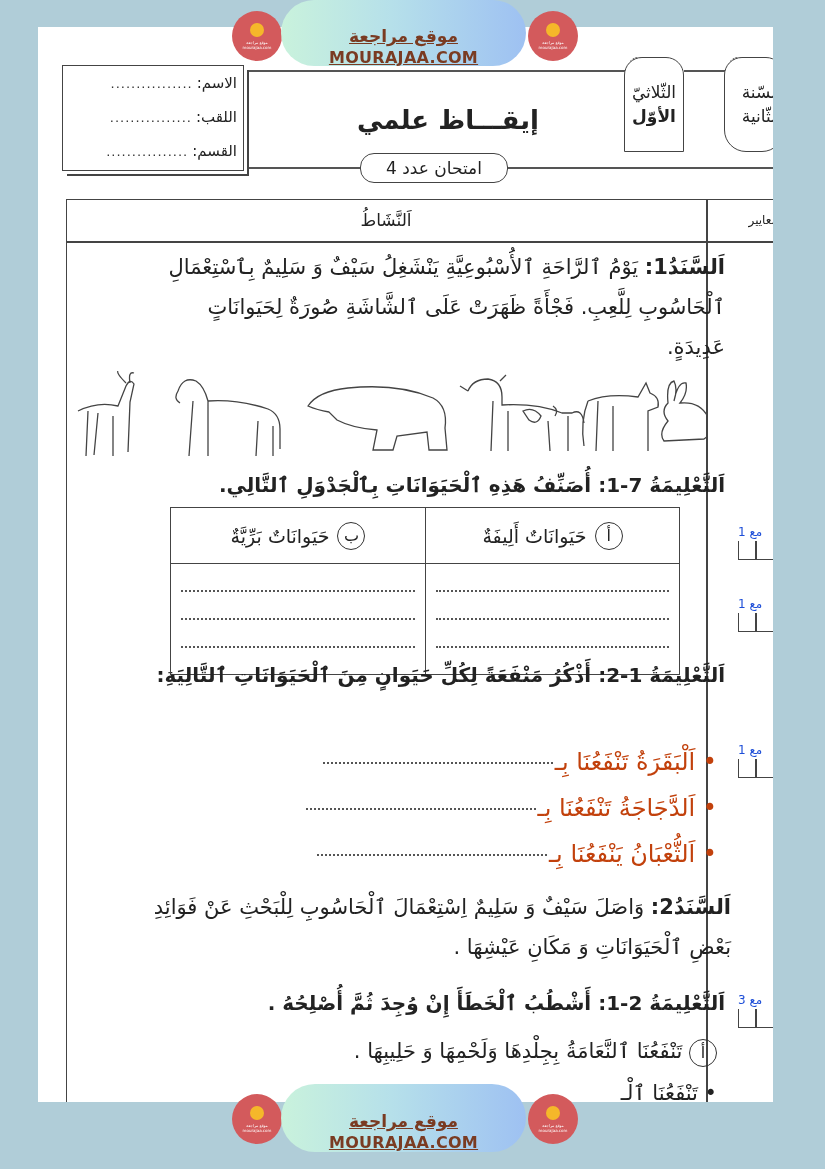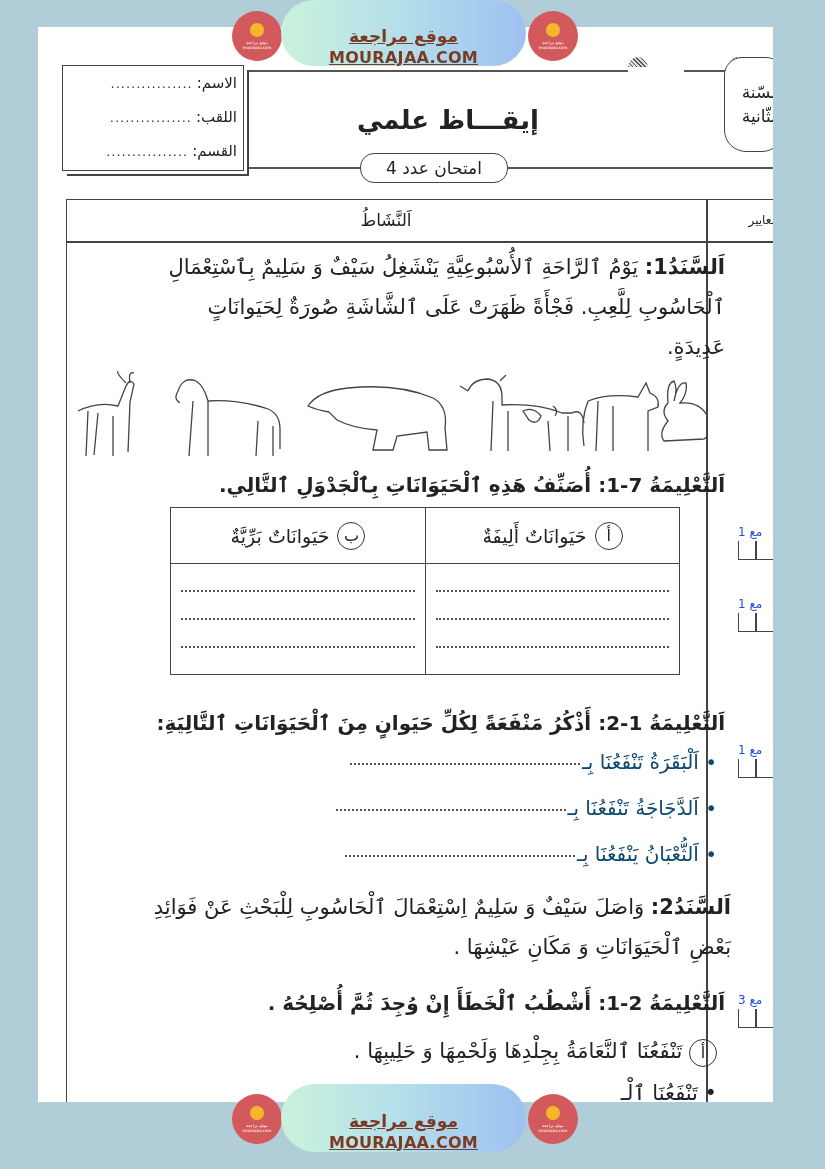--- a/index.html
+++ b/index.html
@@ -108,21 +108,21 @@
     .ctable .cell { border-left: 1.5px solid #444; border-bottom: 1.5px solid #444; }
     .ctable .cell:nth-child(2n) { border-left: none; }
     .ctable .cell.body { border-bottom: none; }
     .ctable .hcell { display: flex; align-items: center; justify-content: center; font-size: 19px; color: #222; gap: 8px; }
     .circ {
       display: inline-flex; width: 26px; height: 26px; border: 1.5px solid #333; border-radius: 50%;
       align-items: center; justify-content: center; font-size: 16px;
     }
     .dotline { border-bottom: 2px dotted #555; margin: 0 10px; height: 26px; }
 
-    .bullets { position: absolute; right: 56px; direction: rtl; font-size: 20px; color: #0c4a6e; }
+    .bullets { position: absolute; right: 56px; direction: rtl; font-size: 24px; color: #c2410c; }
     .bullets .b { height: 46px; line-height: 46px; }
     .bullets .dl { display: inline-block; width: 230px; border-bottom: 2px dotted #555; height: 0; vertical-align: middle; margin-right: 2px; }
 
     
     .crit { position: absolute; left: 700px; font-size: 12px; color: #1d4ed8; direction: ltr; }
     .crit .lbl { display: block; height: 16px; }
     .boxes { width: 36px; height: 18px; border-left: 1.5px solid #444; border-bottom: 1.5px solid #444; position: relative; }
     .boxes i { position: absolute; top: 0; width: 1.5px; height: 18px; background: #444; }
   </style>
 </head>
@@ -159,20 +159,24 @@
     <div class="row">
       <span>القسم:</span>
       <span class="dots">................</span>
     </div>
   </div>
 
   <div class="title">إيقـــاظ علمي</div>
   <div class="exam-pill">امتحان عدد 4</div>
 
   <span class="hatch" style="left:590px; top:30px;"></span>
+  <div class="tab tab1">
+    <div>الثّلاثيّ</div>
+    <div style="font-weight:bold;">الأوّل</div>
+  </div>
   <span class="hatch" style="left:690px; top:30px;"></span>
   <div class="tab tab2">
     <div>السّنة</div>
     <div>الثّانية</div>
   </div>
 
   <div class="grid-outer"></div>
   <div class="col-div"></div>
   <div class="head-div"></div>
   <div class="head-activity">اَلنَّشَاطُ</div>
@@ -234,21 +238,21 @@
         <div class="dotline"></div>
         <div class="dotline"></div>
     </div>
     <div class="cell body">
       <div class="dotline"></div>
         <div class="dotline"></div>
         <div class="dotline"></div>
     </div>
   </div>
 
-  <div class="para instr" style="top:676px;margin-left:20px;">
+  <div class="para instr" style="top:628px;margin-left:20px;">
     <span>اَلتَّعْلِيمَةُ 1-2:</span> <span>أَذْكُرُ مَنْفَعَةً لِكُلِّ حَيَوانٍ مِنَ ٱلْحَيَوَانَاتِ ٱلتَّالِيَةِ:</span>
   </div>
   <div class="bullets" style="top:712px;">
     <div class="b"><span>• اَلْبَقَرَةُ تَنْفَعُنَا بِـ</span><span class="dl"></span></div>
     <div class="b"><span>• اَلدَّجَاجَةُ تَنْفَعُنَا بِـ</span><span class="dl"></span></div>
     <div class="b"><span>• اَلثُّعْبَانُ يَنْفَعُنَا بِـ</span><span class="dl"></span></div>
   </div>
 
   <div class="para" style="top:860px; right:42px;">
     <div><b>اَلسَّنَدُ2:</b> <span>وَاصَلَ سَيْفٌ وَ سَلِيمٌ اِسْتِعْمَالَ ٱلْحَاسُوبِ لِلْبَحْثِ عَنْ فَوَائِدِ</span></div>

